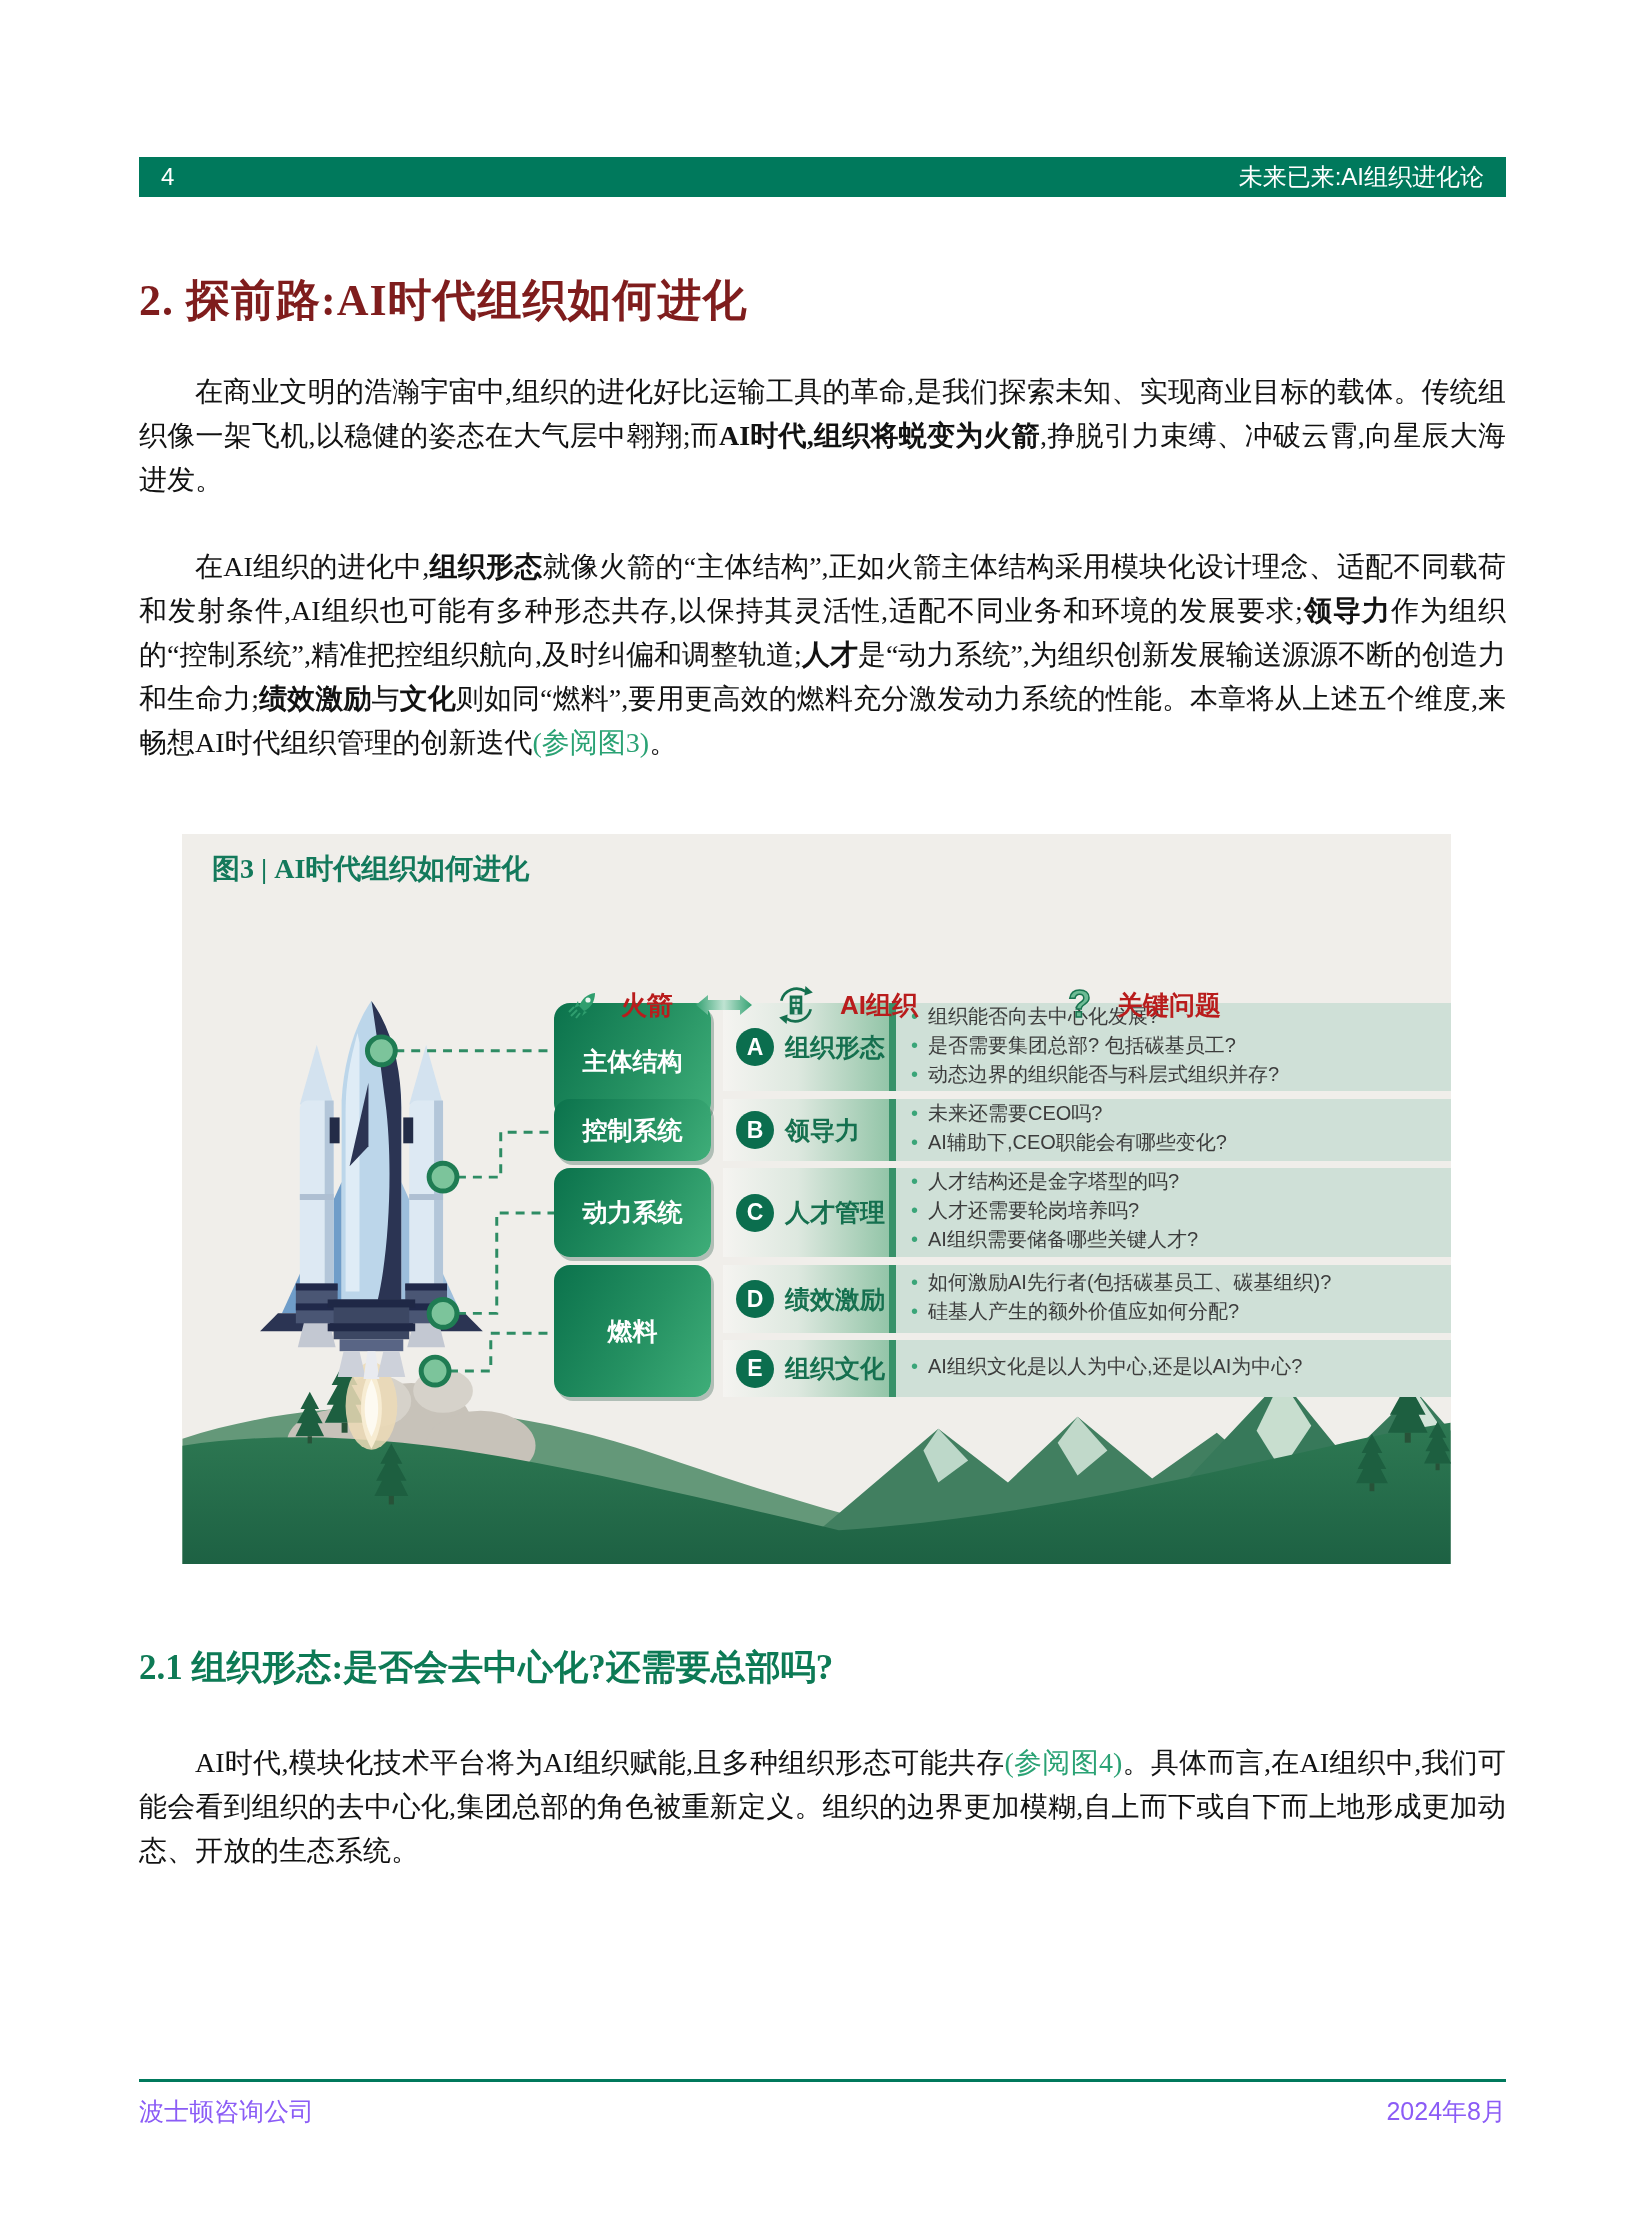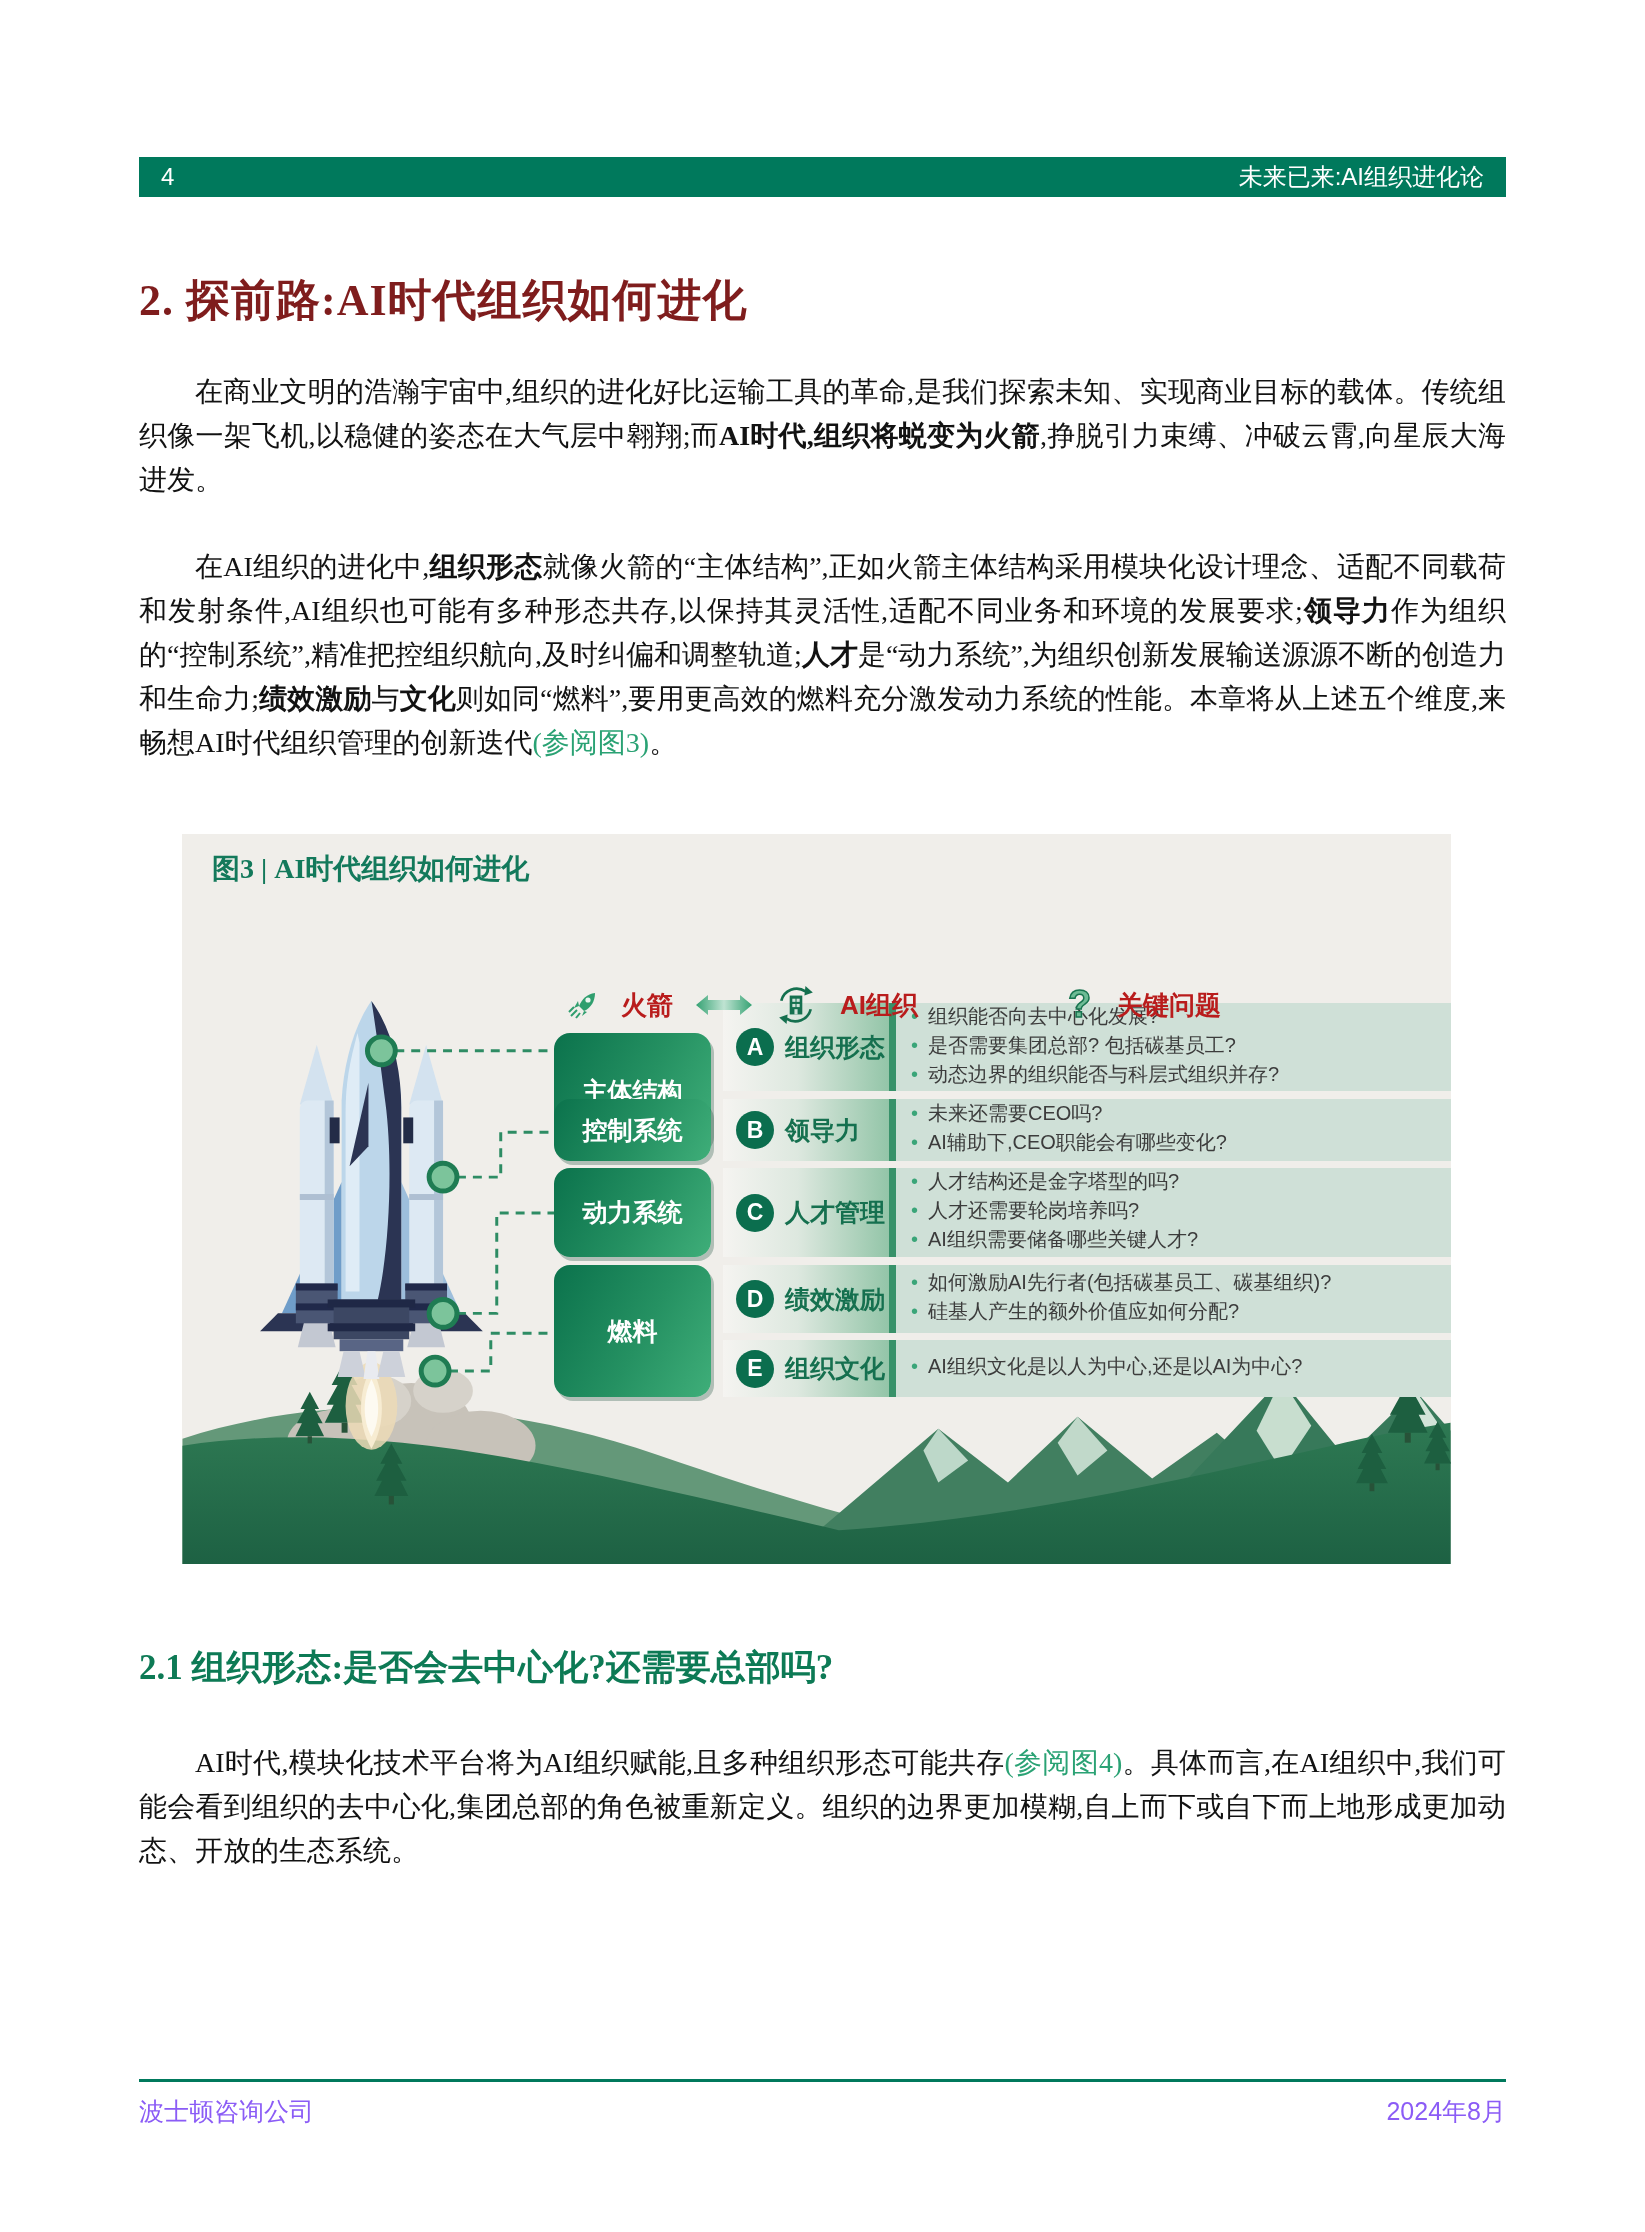--- a/index.html
+++ b/index.html
@@ -227,21 +227,21 @@
       </svg>
       <span>AI组织</span>
     </div>
     <div class="legend" id="legend-right">
       <svg width="28" height="42" viewBox="0 0 28 42">
         <text x="2" y="33" font-size="38" font-weight="bold" fill="#6dbb95" stroke="#17744f" stroke-width="1.5" font-family="Liberation Sans, sans-serif">?</text>
       </svg>
       <span>关键问题</span>
     </div>
 
-    <div class="pill" style="top:169px;height:116px;margin-top:30px;">主体结构</div>
+    <div class="pill" style="top:169px;height:116px;">主体结构</div>
     <div class="pill" style="top:265px;height:62px;">控制系统</div>
     <div class="pill" style="top:334px;height:89px;">动力系统</div>
     <div class="pill" style="top:431px;height:132px;">燃料</div>
 
     <div class="mid" style="top:169px;height:88px;">
       <span class="badge">A</span>
       <span class="aspect">组织形态</span>
     </div>
     <div class="mid" style="top:265px;height:62px;">
       <span class="badge">B</span>

